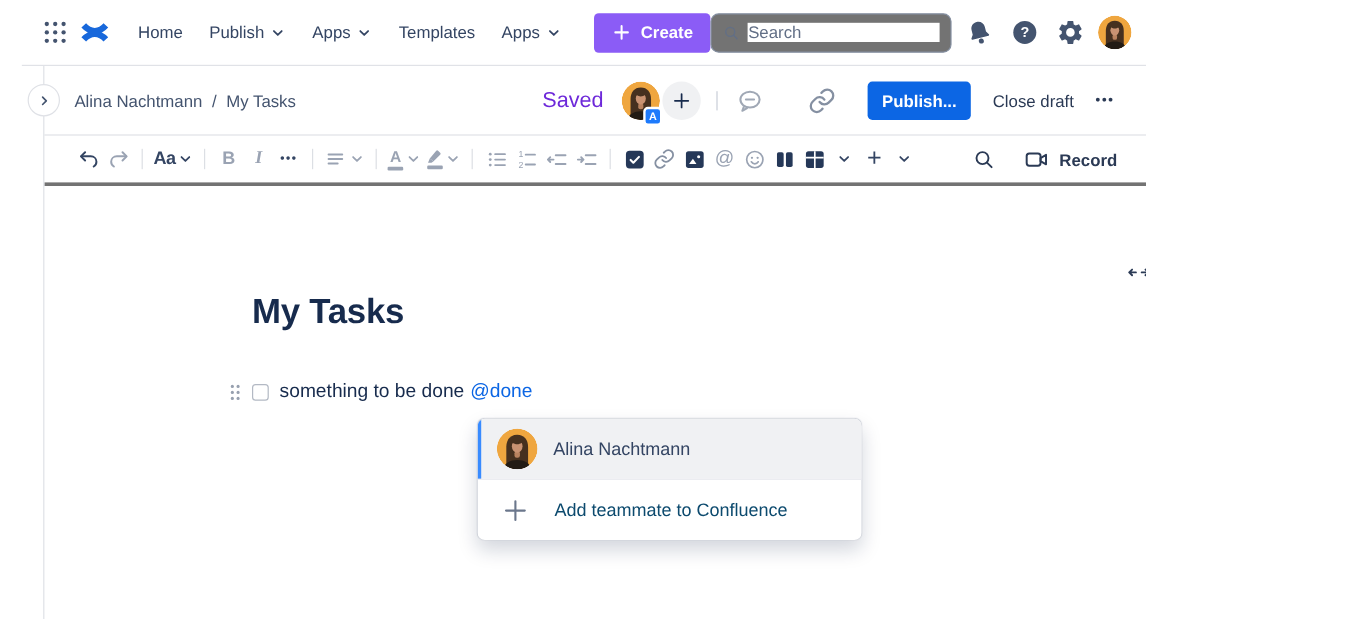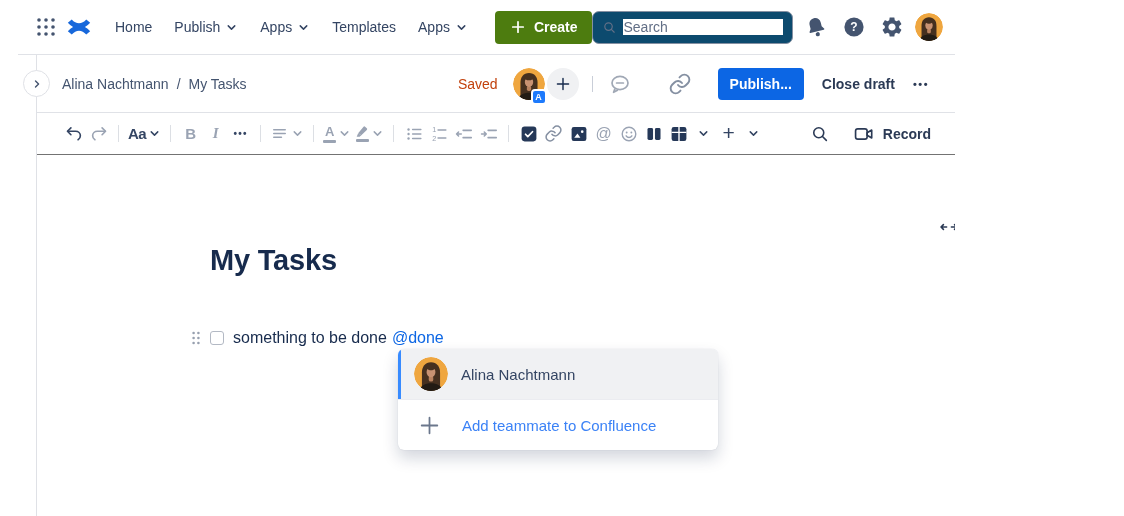--- a/index.html
+++ b/index.html
@@ -10,57 +10,57 @@
 
   
   .topnav { height:55px; display:flex; align-items:center; padding:0 16px; border-bottom:1px solid #E0E2E7; }
   .ibtn { display:grid; place-items:center; }
   .appgrid-btn { width:30px; height:30px; margin-right:8px; }
   .logo-btn { width:30px; height:30px; margin-right:12px; }
   .nav { display:flex; align-items:center; height:100%; }
   .nav-item { display:flex; align-items:center; gap:5px; padding:0 11px; height:54px;
               font-size:14px; font-weight:500; color:#344563; }
   .chev { width:13px; height:13px; flex:none; }
-  .create-btn { margin-left:16px; display:flex; align-items:center; gap:7px; background:#4d7c0f;
+  .create-btn { margin-left:16px; display:flex; align-items:center; gap:7px; background:#8b5cf6;
                 color:#fff; border-radius:4px; height:33px; padding:0 14px; font-size:14px; font-weight:600; }
   .tn-right { margin-left:auto; display:flex; align-items:center; gap:8px; }
   .search-box { display:flex; align-items:center; gap:7px; width:201px; height:33px;
-                border:1px solid #8590A2; border-radius:7px; padding:0 9px; background:#0c4a6e; }
+                border:1px solid #8590A2; border-radius:7px; padding:0 9px; background:#737373; }
   .search-box input { border:none; outline:none; width:100%; font:400 14px "Liberation Sans",sans-serif; color:#172B4D; }
   .search-box input::placeholder { color:#626F86; }
   .tn-icon-btn { width:30px; height:32px; }
   .avatar-round { border-radius:50%; overflow:hidden; display:block; }
 
   
   .rail { position:absolute; left:18px; top:55px; bottom:0; width:1px; background:#DFE1E6; }
   .expand-btn { position:absolute; left:5px; top:70px; width:27px; height:27px; border-radius:50%;
                 background:#fff; border:1px solid #DFE1E6; display:grid; place-items:center; z-index:6; }
 
   
   .pageheader { height:57px; display:flex; align-items:center; padding:0 26px 0 44px; }
   .breadcrumb { display:flex; align-items:center; gap:8px; font-size:14px; color:#44546F; }
   .crumb-link { color:#44546F; }
   .ph-right { margin-left:auto; display:flex; align-items:center; }
-  .saved { color:#c2410c; font-size:14px; margin-right:15px; }
+  .saved { color:#6d28d9; font-size:18px; margin-right:15px; }
   .avatar-wrap { position:relative; width:32px; height:32px; flex:none; }
   .badge { position:absolute; right:-2px; bottom:-5px; width:16px; height:16px; background:#1D7AFC;
            color:#fff; font-size:9px; font-weight:700; border:2px solid #fff; border-radius:4px;
            display:grid; place-items:center; }
   .plus-circle { width:32px; height:32px; border-radius:50%; background:#F0F1F3; display:grid;
                  place-items:center; margin-left:2px; }
   .vdiv { width:1px; height:16px; background:#C9CED8; margin:0 13px; }
   .comment-btn { width:28px; height:28px; color:#97A0AF; }
   .link-btn { width:28px; height:28px; margin-left:32px; color:#8590A2; }
   .publish-btn { margin-left:24px; height:32px; background:#0C66E4; color:#fff; border-radius:4px;
                  padding:0 12px; font-size:14px; font-weight:600; }
-  .close-draft-btn { margin-left:8px; height:32px; padding:0 10px; font-size:14px; font-weight:700; color:#2B3A55; }
+  .close-draft-btn { margin-left:8px; height:32px; padding:0 10px; font-size:14px; font-weight:400; color:#2B3A55; }
   .more-btn { margin-left:8px; color:#2B3A55; font-size:11px; font-weight:700; letter-spacing:1.5px; }
 
   
-  .toolbar { margin-left:19px; height:43px; border-top:1px solid #E0E2E7; border-bottom:1px solid #737373;
+  .toolbar { margin-left:19px; height:43px; border-top:1px solid #E0E2E7; border-bottom:3px solid #737373;
              display:flex; align-items:center; padding:0 16px 0 24px; }
   .tbtn { height:28px; min-width:25px; display:flex; align-items:center; justify-content:center;
           gap:2px; padding:0 2px; border-radius:3px; }
   .dark { color:#344563; } .muted { color:#9AA3B3; }
   .tdiv { width:1px; height:17px; background:#DCDFE4; margin:0 7px; flex:none; }
   .aa-glyph { font-size:15px; font-weight:700; letter-spacing:-0.5px; }
   .bold-glyph { font-size:15px; font-weight:700; }
   .italic-glyph { font:italic 700 15px "Liberation Serif",serif; }
   .more-glyph { font-size:10px; font-weight:700; letter-spacing:1.3px; }
   .at-glyph { font-size:16px; font-weight:500; }
@@ -69,36 +69,36 @@
   .color-bar { width:13px; height:3px; border-radius:1px; background:currentColor; }
   .a-letter { font-size:13px; font-weight:700; line-height:1; }
   .tb-right { margin-left:auto; display:flex; align-items:center; gap:20px; padding-right:8px; }
   .record-btn { display:flex; align-items:center; gap:8px; font-size:14px; font-weight:600; color:#2B3A55; }
 
   
   .canvas { position:relative; height:361px; }
   .width-toggle { position:absolute; left:918px; top:60px; width:26px; height:26px; color:#2B3A55; }
   .page-title { position:absolute; left:192px; top:89px; font-size:29px; font-weight:600;
                 color:#172B4D; letter-spacing:-0.2px; }
-  .task-row { position:absolute; left:172px; top:174px; display:flex; align-items:center; }
+  .task-row { position:absolute; left:172px; top:163px; display:flex; align-items:center; }
   .drag-handle { width:12px; height:18px; margin-right:8px; display:grid; place-items:center; cursor:grab; }
   .task-checkbox { width:14px; height:14px; border:1px solid #B3B9C4; border-radius:3px; background:#fff;
                    margin-right:9px; flex:none; }
   .task-text { font-size:16px; color:#172B4D; }
   .mention { color:#0C66E4; margin-left:5px; }
 
   
   .dropdown { position:absolute; left:380px; top:194px; width:320px; background:#fff; border-radius:6px;
               box-shadow:0 8px 16px rgba(9,30,66,.18), 0 0 1px rgba(9,30,66,.2); overflow:hidden; z-index:10; }
   .dd-item { height:50px; display:flex; align-items:center; cursor:pointer; }
   .dd-item.selected { background:#F0F1F3; border-left:3px solid #388BFF; padding-left:13px; }
   .dd-user-label { margin-left:13px; font-size:15px; color:#344563; }
   .dd-sep { height:1px; background:#EBECF0; }
   .dd-add { padding-left:19px; }
-  .dd-add-label { margin-left:20px; font-size:15px; color:#3b82f6; }
+  .dd-add-label { margin-left:20px; font-size:15px; color:#0c4a6e; }
 </style>
 </head>
 <body>
 
 <svg width="0" height="0" style="position:absolute">
   <defs>
     <g id="avatar-sym">
       <clipPath id="avc">
           <circle cx="18" cy="18" r="18"></circle>
         </clipPath>

